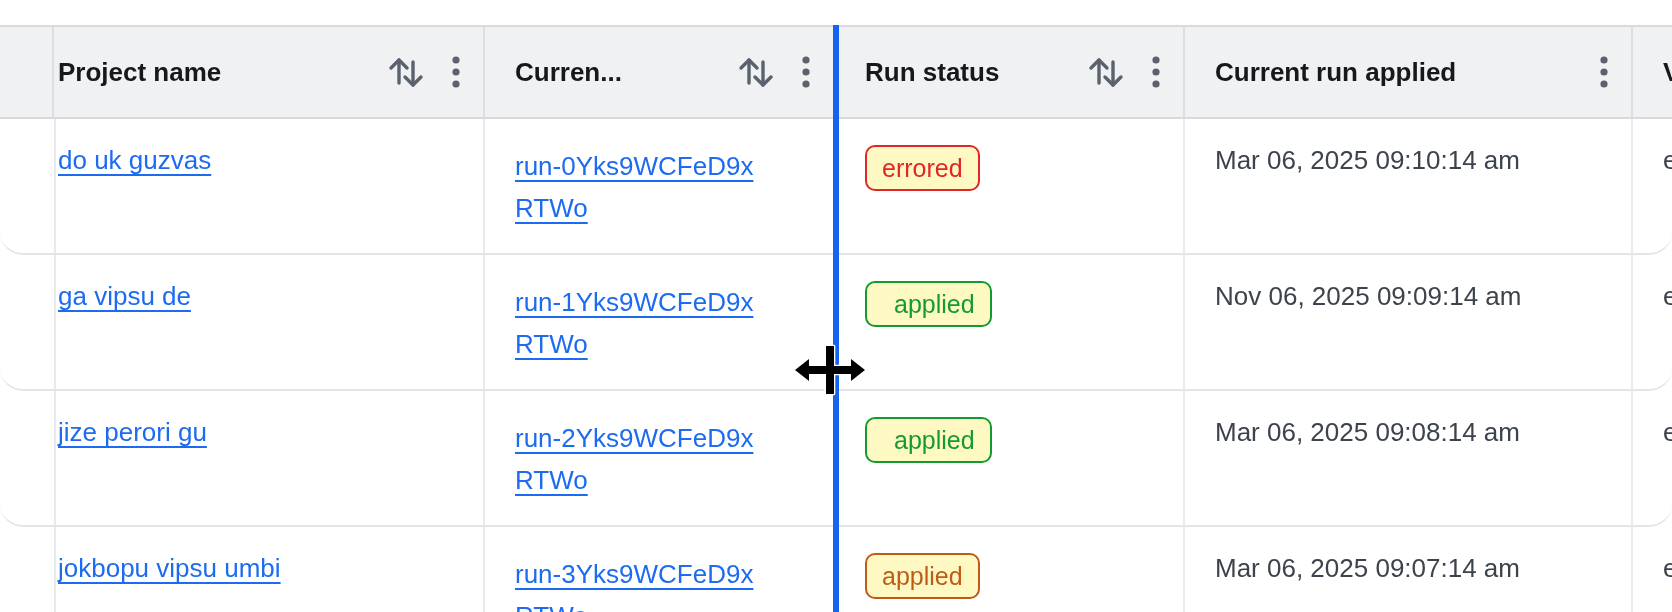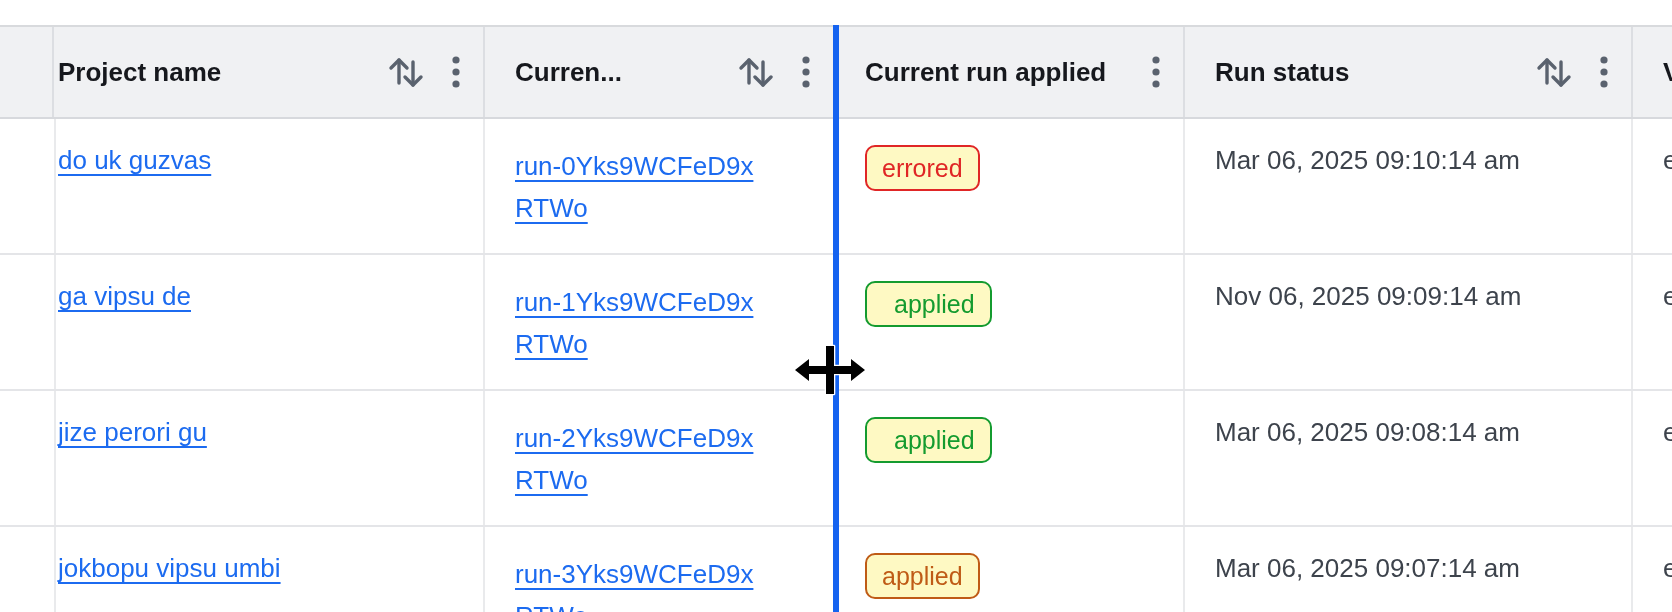--- a/index.html
+++ b/index.html
@@ -12,21 +12,21 @@
 
   
   .thead { background:#f0f1f3; height:92px; border-bottom:2px solid #d7d9dd; }
   .th { display:flex; align-items:center; padding:0 22px 0 30px; border-right:2px solid #dcdee2; overflow:hidden; }
   .th:last-child { border-right:none; }
   .th-label { font-size:26px; font-weight:700; color:#16181d; white-space:nowrap; }
   .hicons { display:flex; align-items:center; gap:26px; margin-left:auto; }
   .icon-btn { display:flex; align-items:center; justify-content:center; background:none; border:none; cursor:pointer; padding:0; }
 
   
-  .tr { height:136px; border-bottom:2px solid #e4e5e8; background:#ffffff; }
+  .tr { height:136px; border-bottom:2px solid #e4e5e8; background:#ffffff;border-radius:23px; }
   .td { padding:26px 24px 0 30px; border-right:2px solid #e9eaec; overflow:hidden; font-size:26px; color:#3d434c; }
   .td:last-child { border-right:none; }
   .gutter-h { background:#f0f1f3; border-right:2px solid #dcdee2; }
   .gutter-b { border-right:2px solid #e9eaec; }
 
   a.cell-link { color:#1c6bf0; text-decoration:underline; text-decoration-thickness:2px; text-underline-offset:5px; font-size:26px; }
   .run-link { display:inline-block; max-width:240px; word-break:break-all; line-height:1.62; }
 
   .badge { display:inline-block; font-size:25px; line-height:1.2; padding:6px 15px; border:2px solid; border-radius:10px; background:#fef9c3; }
   .badge--errored { color:#e02626; border-color:#e02626; }
@@ -90,38 +90,38 @@
           </button>
         <button class="icon-btn">
             <svg width="10" height="34" viewBox="0 0 10 34">
               <use href="#kebab-glyph"></use>
             </svg>
           </button>
       </span>
     </div>
 
     <div class="th">
-      <span class="th-label">Current run applied</span>
-      <span class="hicons">
-        <button class="icon-btn">
-            <svg width="10" height="34" viewBox="0 0 10 34">
-              <use href="#kebab-glyph"></use>
-            </svg>
-          </button>
-      </span>
-    </div>
-
-    <div class="th">
       <span class="th-label">Run status</span>
       <span class="hicons">
         <button class="icon-btn">
             <svg width="38" height="40" viewBox="0 0 38 40">
               <use href="#sort-glyph"></use>
             </svg>
           </button>
+        <button class="icon-btn">
+            <svg width="10" height="34" viewBox="0 0 10 34">
+              <use href="#kebab-glyph"></use>
+            </svg>
+          </button>
+      </span>
+    </div>
+
+    <div class="th">
+      <span class="th-label">Current run applied</span>
+      <span class="hicons">
         <button class="icon-btn">
             <svg width="10" height="34" viewBox="0 0 10 34">
               <use href="#kebab-glyph"></use>
             </svg>
           </button>
       </span>
     </div>
 
     <div class="th">
       <span class="th-label">V</span>

